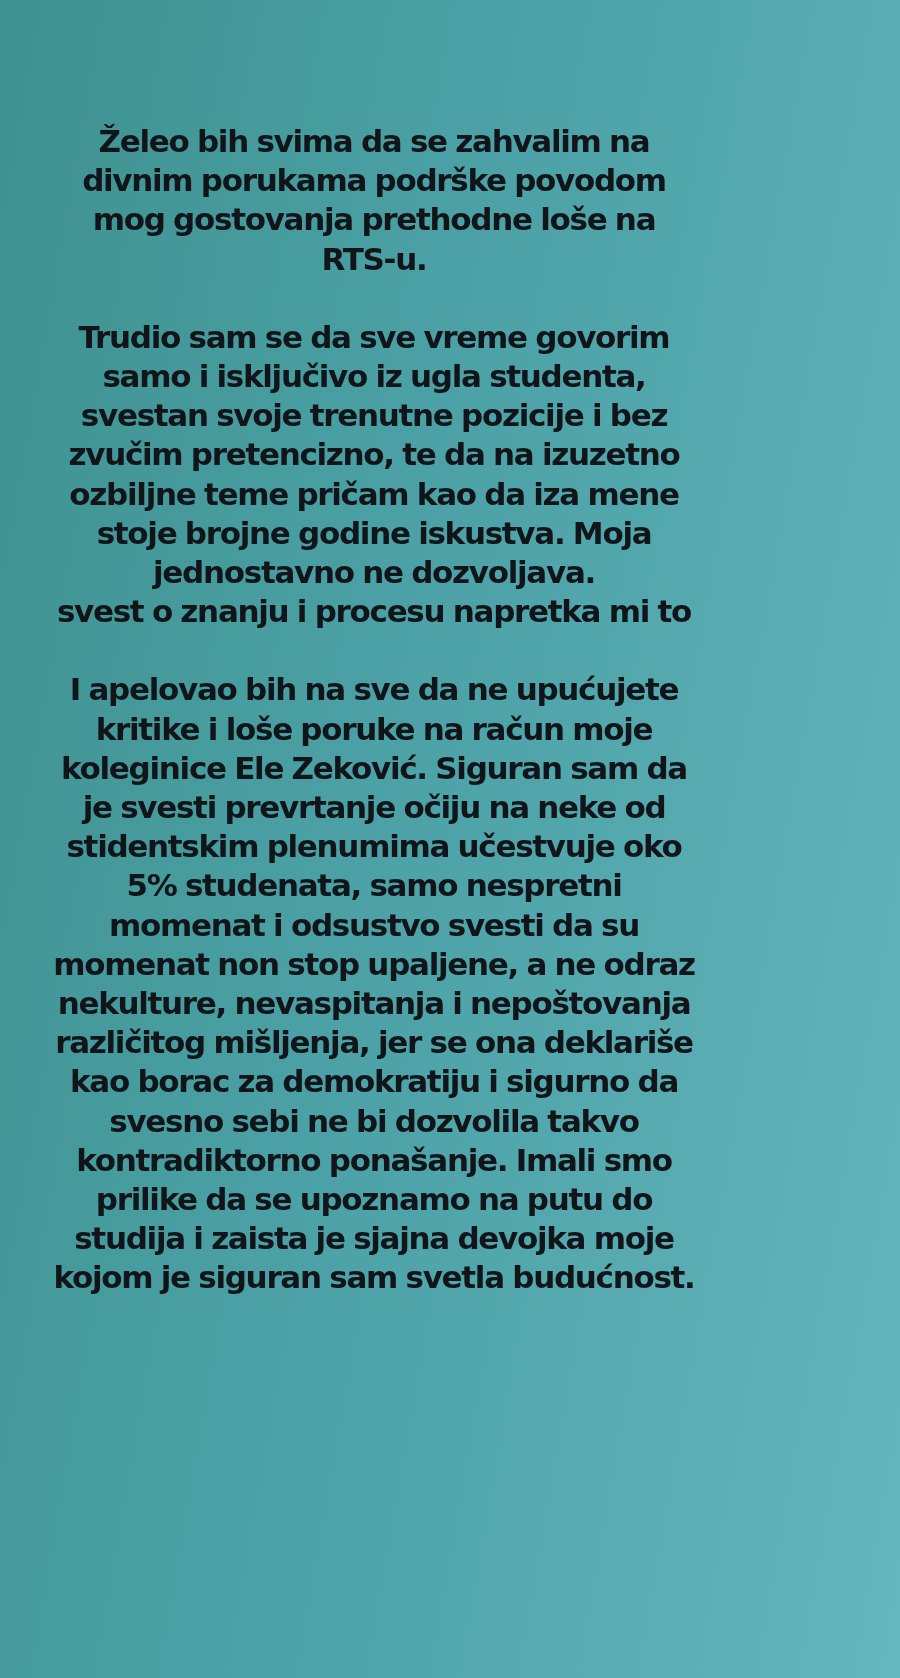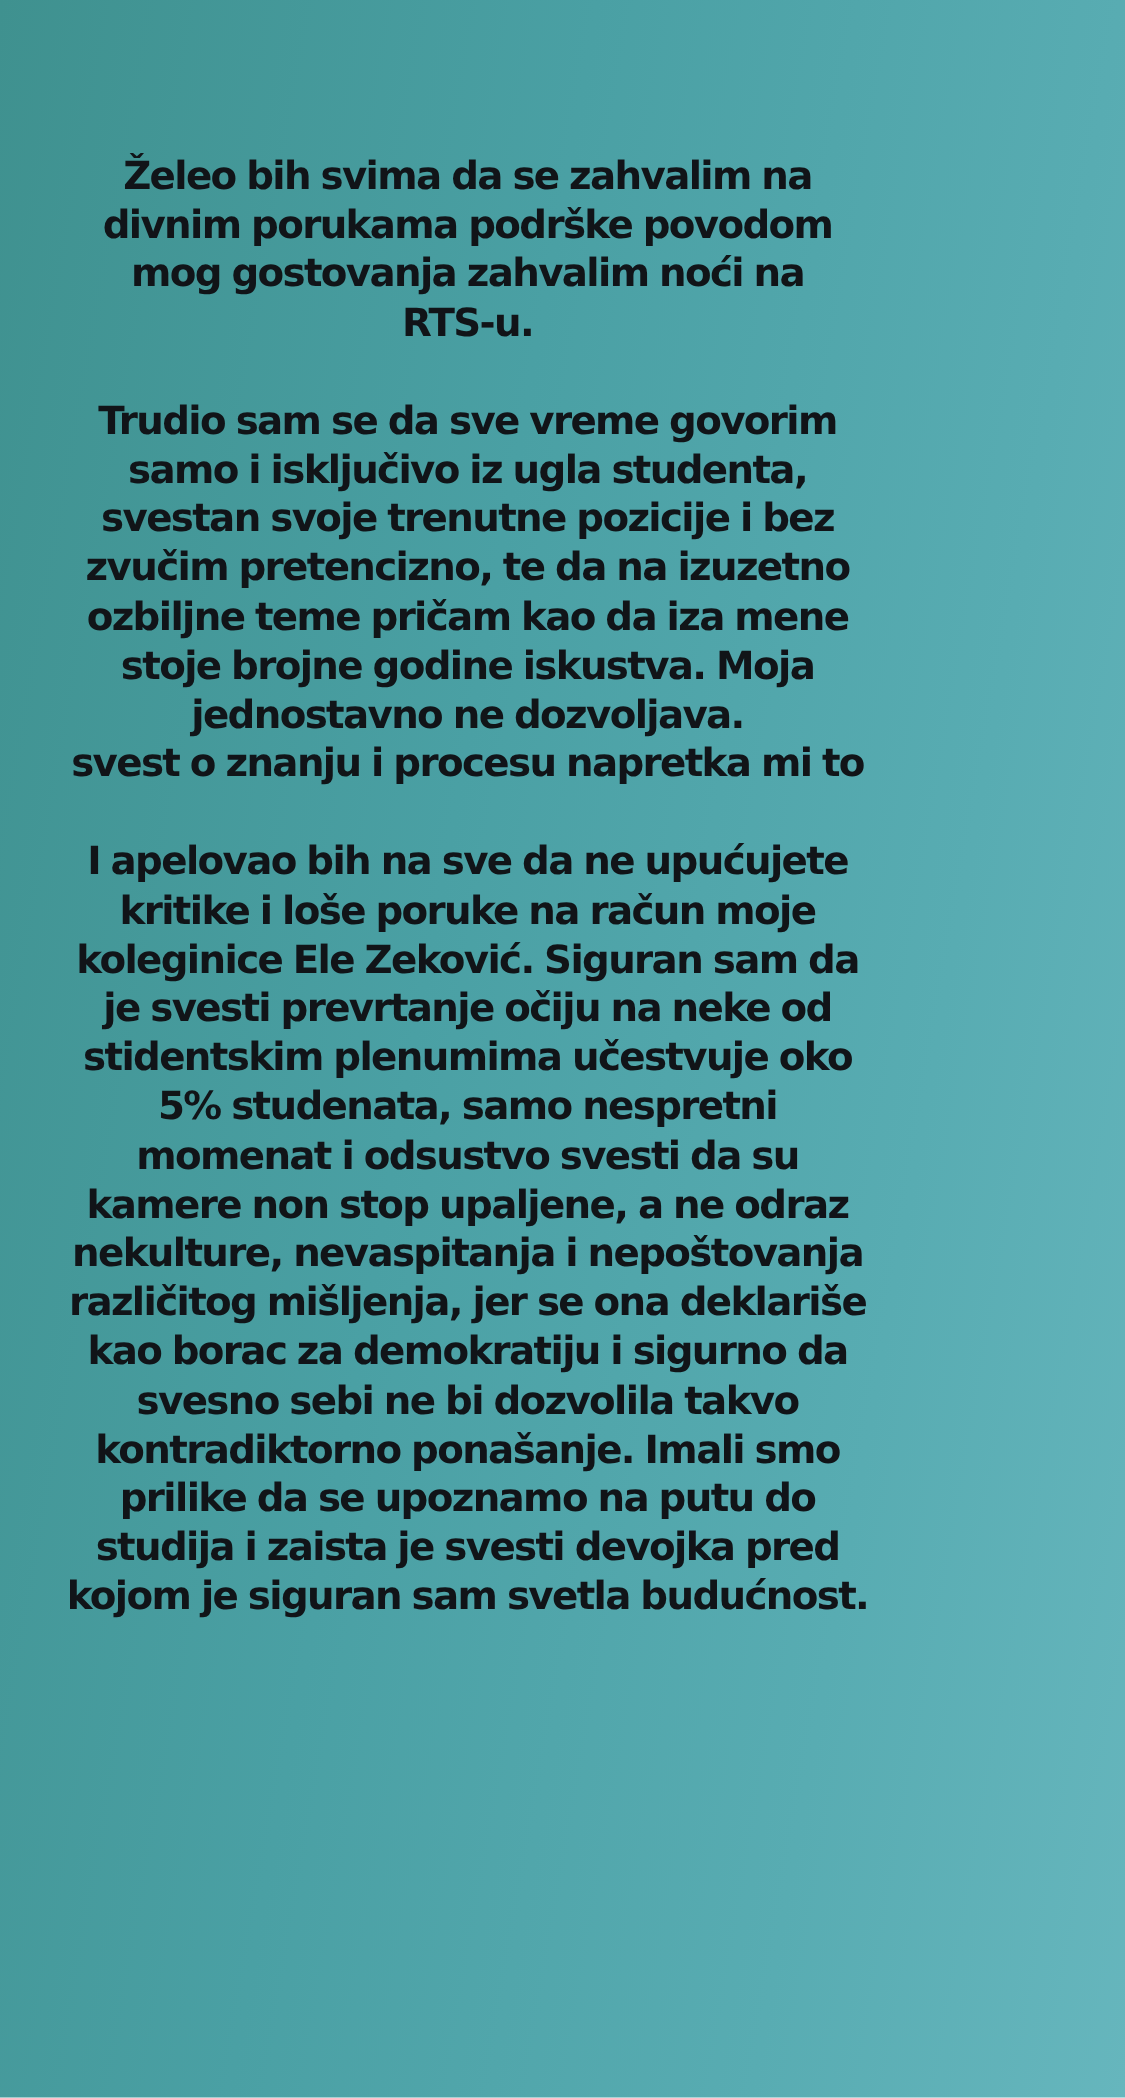--- a/index.html
+++ b/index.html
@@ -38,21 +38,21 @@
       height: 39px;
     }
   </style>
 </head>
 <body>
 
 <div class="story">
   <p class="paragraph">
     <span class="line">Želeo bih svima da se zahvalim na</span>
     <span class="line">divnim porukama podrške povodom</span>
-    <span class="line">mog gostovanja zahvalim noći na</span>
+    <span class="line">mog gostovanja prethodne loše na</span>
     <span class="line">RTS-u.</span>
   </p>
   <div class="para-gap"></div>
   <p class="paragraph">
     <span class="line">Trudio sam se da sve vreme govorim</span>
     <span class="line">samo i isključivo iz ugla studenta,</span>
     <span class="line">svestan svoje trenutne pozicije i bez</span>
     <span class="line">zvučim pretencizno, te da na izuzetno</span>
     <span class="line">ozbiljne teme pričam kao da iza mene</span>
     <span class="line">stoje brojne godine iskustva. Moja</span>
@@ -61,23 +61,23 @@
   </p>
   <div class="para-gap"></div>
   <p class="paragraph">
     <span class="line">I apelovao bih na sve da ne upućujete</span>
     <span class="line">kritike i loše poruke na račun moje</span>
     <span class="line">koleginice Ele Zeković. Siguran sam da</span>
     <span class="line">je svesti prevrtanje očiju na neke od</span>
     <span class="line">stidentskim plenumima učestvuje oko</span>
     <span class="line">5% studenata, samo nespretni</span>
     <span class="line">momenat i odsustvo svesti da su</span>
-    <span class="line">kamere non stop upaljene, a ne odraz</span>
+    <span class="line">momenat non stop upaljene, a ne odraz</span>
     <span class="line">nekulture, nevaspitanja i nepoštovanja</span>
     <span class="line">različitog mišljenja, jer se ona deklariše</span>
     <span class="line">kao borac za demokratiju i sigurno da</span>
     <span class="line">svesno sebi ne bi dozvolila takvo</span>
     <span class="line">kontradiktorno ponašanje. Imali smo</span>
     <span class="line">prilike da se upoznamo na putu do</span>
-    <span class="line">studija i zaista je svesti devojka pred</span>
+    <span class="line">studija i zaista je sjajna devojka moje</span>
     <span class="line">kojom je siguran sam svetla budućnost.</span>
   </p>
 </div>
 
 </body></html>

